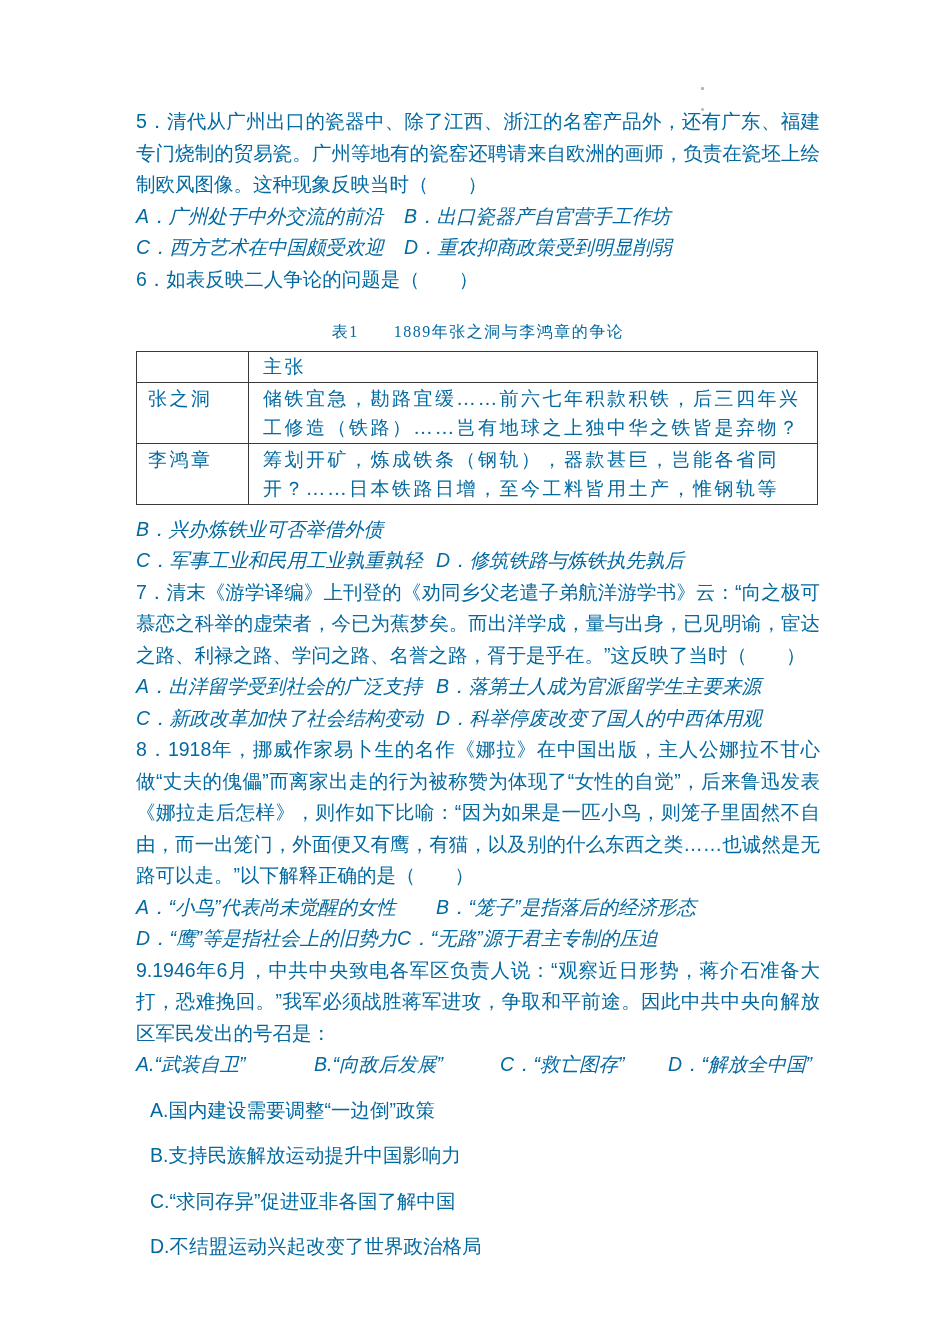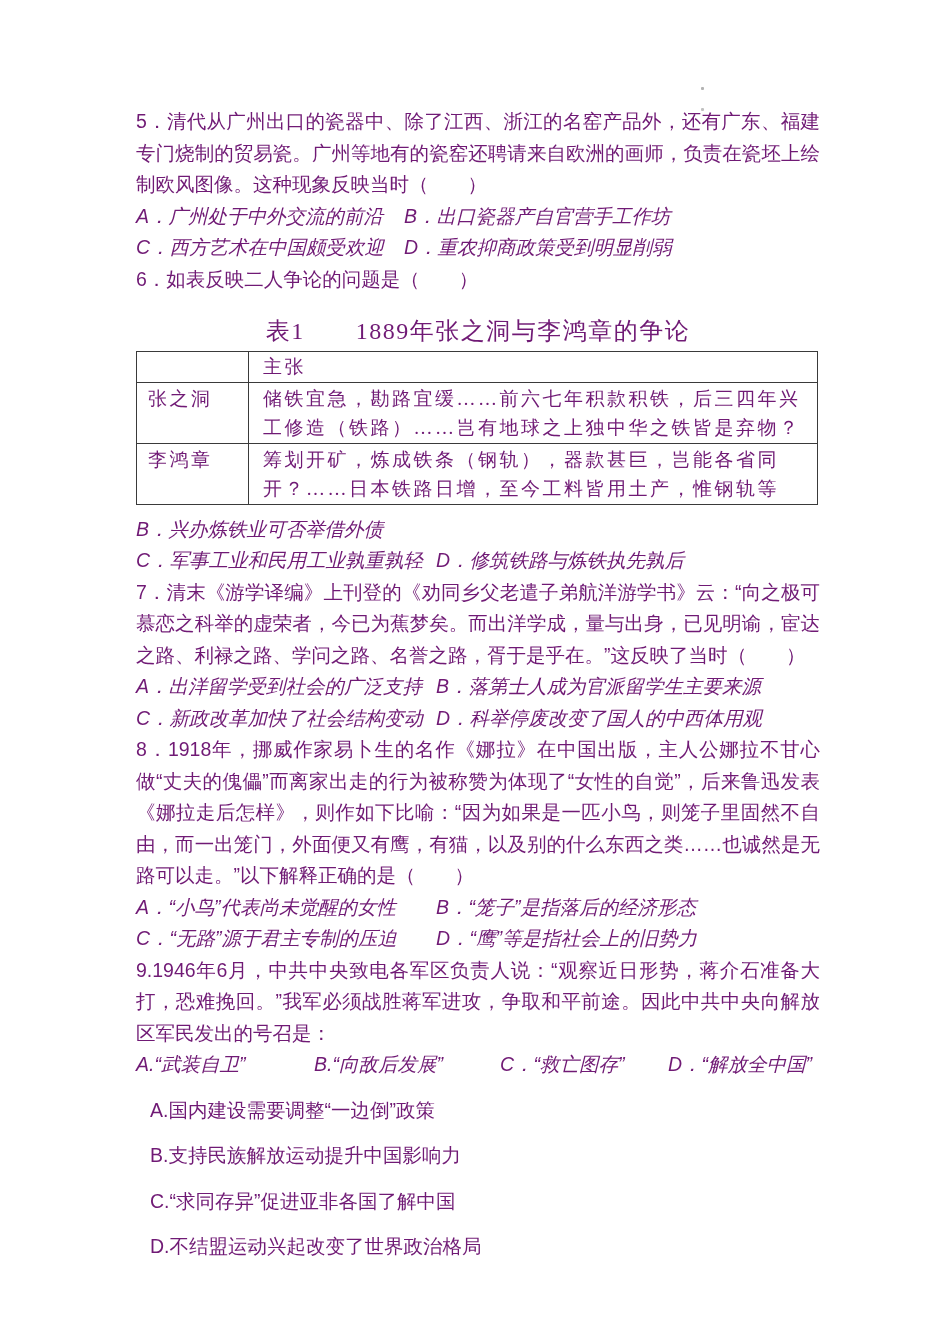--- a/index.html
+++ b/index.html
@@ -3,21 +3,21 @@
 <meta charset="utf-8">
 <style>
   html, body { margin: 0; padding: 0; background: #ffffff; }
   .page {
     position: relative;
     width: 950px;
     height: 1344px;
     background: #ffffff;
     overflow: hidden;
     font-family: "Liberation Sans", sans-serif;
-    color: #701a75;
+    color: #0369a1;
   }
   .doc {
     position: absolute;
     left: 136px;
     top: 106px;
     width: 684px;
     font-size: 19.5px;
     line-height: 31.5px;
     text-align: justify;
   }
@@ -28,21 +28,21 @@
   .opt-row .first-w6 { width: 300px; flex: none; }
   .opt-row .q9a { width: 178px; flex: none; }
   .opt-row .q9b { width: 186px; flex: none; }
   .opt-row .q9c { width: 168px; flex: none; }
   .single-opt { margin: 14px; }
   .table-caption {
     margin: 21px 0 3px 0;
     text-align: center;
     font-family: "Liberation Serif", serif;
     letter-spacing: 1.5px;
-    font-size: 24px;
+    font-size: 16px;
   }
   table.debate {
     border-collapse: collapse;
     width: 682px;
     margin: 0 0 9px 0;
     font-family: "Liberation Serif", serif;
     font-size: 19px;
   }
   table.debate td {
     border: 1.6px solid #3a3a3a;
@@ -115,22 +115,22 @@
       <span class="opt first-w6">C．新政改革加快了社会结构变动</span>
       <span class="opt">D．科举停废改变了国人的中西体用观</span>
     </div>
 
     <p class="stem">8．1918年，挪威作家易卜生的名作《娜拉》在中国出版，主人公娜拉不甘心做“丈夫的傀儡”而离家出走的行为被称赞为体现了“女性的自觉”，后来鲁迅发表《娜拉走后怎样》，则作如下比喻：“因为如果是一匹小鸟，则笼子里固然不自由，而一出笼门，外面便又有鹰，有猫，以及别的什么东西之类……也诚然是无路可以走。”以下解释正确的是（　　）</p>
     <div class="opt-row">
       <span class="opt first-w6">A．“小鸟”代表尚未觉醒的女性</span>
       <span class="opt">B．“笼子”是指落后的经济形态</span>
     </div>
     <div class="opt-row">
+      <span class="opt">D．“鹰”等是指社会上的旧势力</span>
       <span class="opt first-w6">C．“无路”源于君主专制的压迫</span>
-      <span class="opt">D．“鹰”等是指社会上的旧势力</span>
     </div>
 
     <p class="stem">9.1946年6月，中共中央致电各军区负责人说：“观察近日形势，蒋介石准备大打，恐难挽回。”我军必须战胜蒋军进攻，争取和平前途。因此中共中央向解放区军民发出的号召是：</p>
     <div class="opt-row">
       <span class="opt q9a">A.“武装自卫”</span>
       <span class="opt q9b">B.“向敌后发展”</span>
       <span class="opt q9c">C．“救亡图存”</span>
       <span class="opt">D．“解放全中国”</span>
     </div>
 

